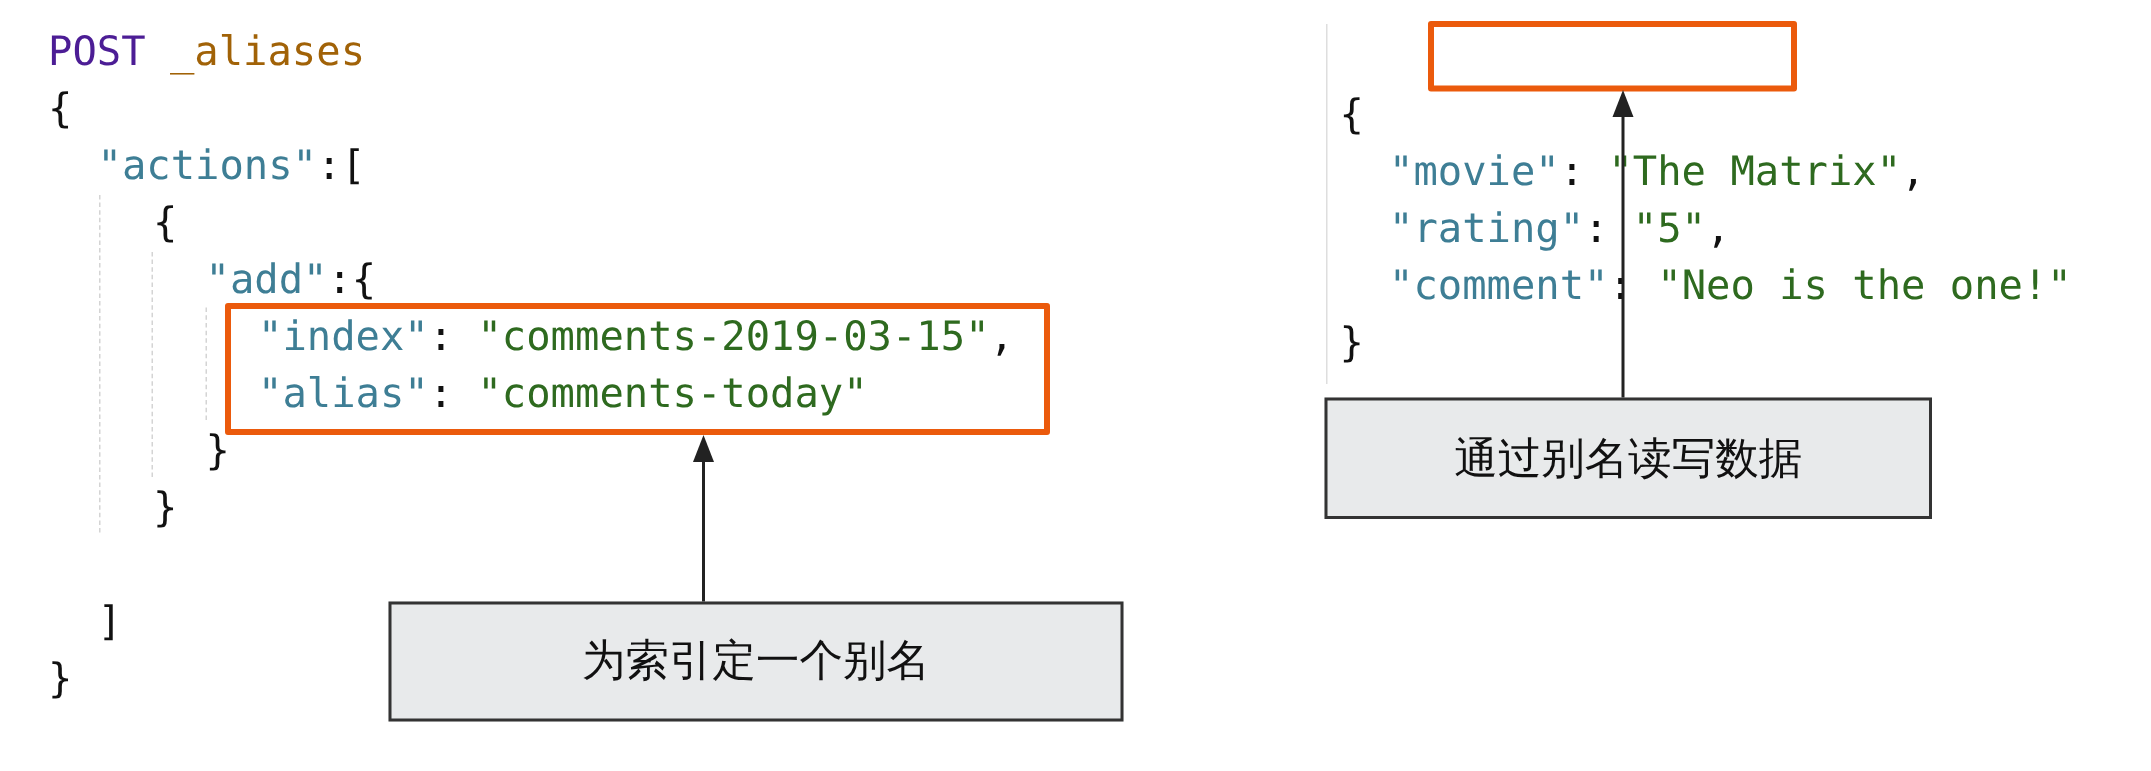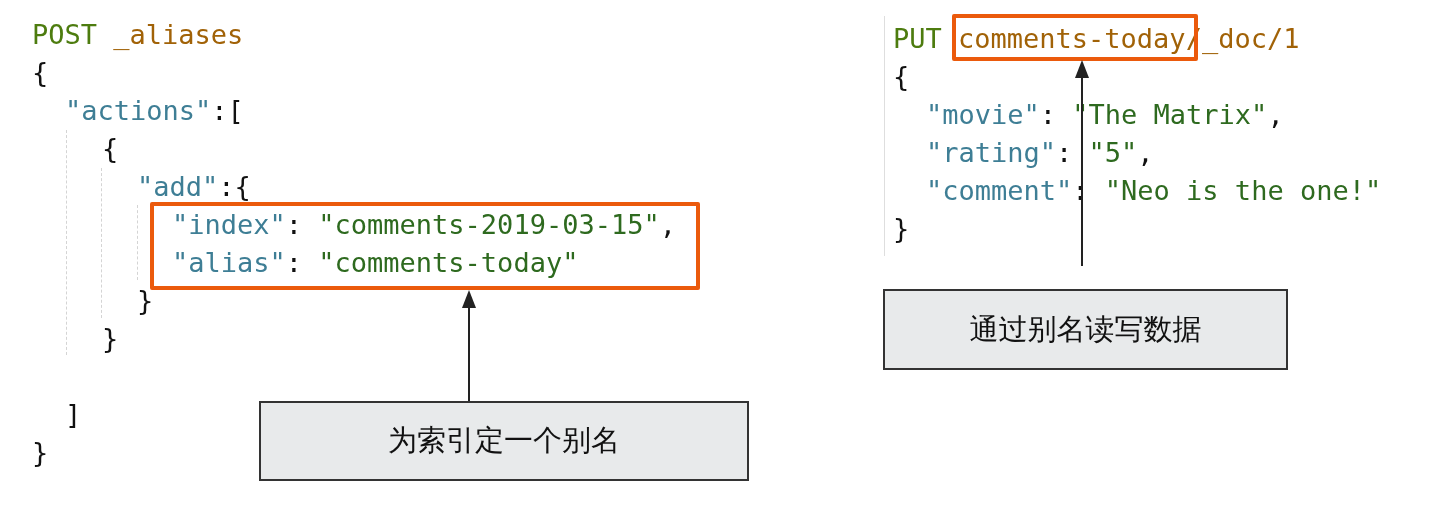--- a/index.html
+++ b/index.html
@@ -1,19 +1,19 @@
 <!DOCTYPE html>
 <html><head>
 <meta charset="utf-8">
 <style>
   html, body { margin:0; padding:0; background:#ffffff; }
   body { width:1434px; height:514px; position:relative; overflow:hidden; font-family:"DejaVu Sans Mono", monospace; }
   .code { position:absolute; font-size:27px; line-height:38px; white-space:pre; color:#111; }
   .line { position:absolute; left:0; white-space:pre; }
-  .kw { color:#4d7c0f; }
+  .kw { color:#4c1d95; }
   .url { color:#a16207; }
   .key { color:#3e7e95; }
   .str { color:#2e6a1f; }
   .pun { color:#111; }
   .guide { position:absolute; border-left:1px dashed #d4d4d4; }
   .gutter { position:absolute; border-left:1px solid #dedede; }
   .hl { position:absolute; border:4px solid #eb5a0c; border-radius:2px; box-sizing:border-box; }
   .callout { position:absolute; background:#e8eaeb; border:2px solid #333; box-sizing:border-box; display:flex; align-items:center; justify-content:center; font-family:"DejaVu Sans", sans-serif; font-size:29px; color:#111; }
   .arrow-line { position:absolute; width:2px; background:#222; }
   .arrow-head { position:absolute; width:0; height:0; border-left:7px solid transparent; border-right:7px solid transparent; border-bottom:18px solid #222; }
@@ -40,26 +40,25 @@
 
 <div class="hl" style="left:150px; top:202px; width:550px; height:88px;"></div>
 <div class="arrow-line" style="left:468px; top:306px; height:96px;"></div>
 <div class="arrow-head" style="left:462px; top:290px;"></div>
 <div class="callout" style="left:259px; top:401px; width:490px; height:80px;">
     <span>为索引定一个别名</span>
   </div>
 
 <div class="gutter" style="left:884px; top:16px; height:240px;"></div>
 <div class="code" style="left:893px; top:20px; width:520px; height:230px;">
-  <div class="line" style="top:0px;"><span class="kw">PUT</span> <span class="url">comments-today</span><span class="url">/_doc/1</span></div>
   <div class="line" style="top:38px;"><span class="pun">{</span></div>
   <div class="line" style="top:76px; left:33px;"><span class="key">"movie"</span><span class="pun">: </span><span class="str">"The Matrix"</span><span class="pun">,</span></div>
   <div class="line" style="top:114px; left:33px;"><span class="key">"rating"</span><span class="pun">: </span><span class="str">"5"</span><span class="pun">,</span></div>
   <div class="line" style="top:152px; left:33px;"><span class="key">"comment"</span><span class="pun">: </span><span class="str">"Neo is the one!"</span><span class="pun"></span></div>
   <div class="line" style="top:190px;"><span class="pun">}</span></div>
 </div>
 
 <div class="hl" style="left:952px; top:14px; width:246px; height:47px;"></div>
 <div class="arrow-line" style="left:1081px; top:76px; height:190px;"></div>
 <div class="arrow-head" style="left:1075px; top:60px;"></div>
-<div class="callout" style="left:883px; top:265px; width:405px; height:81px;margin-top:24px;">
+<div class="callout" style="left:883px; top:265px; width:405px; height:81px;">
     <span>通过别名读写数据</span>
   </div>
 
 </body></html>

